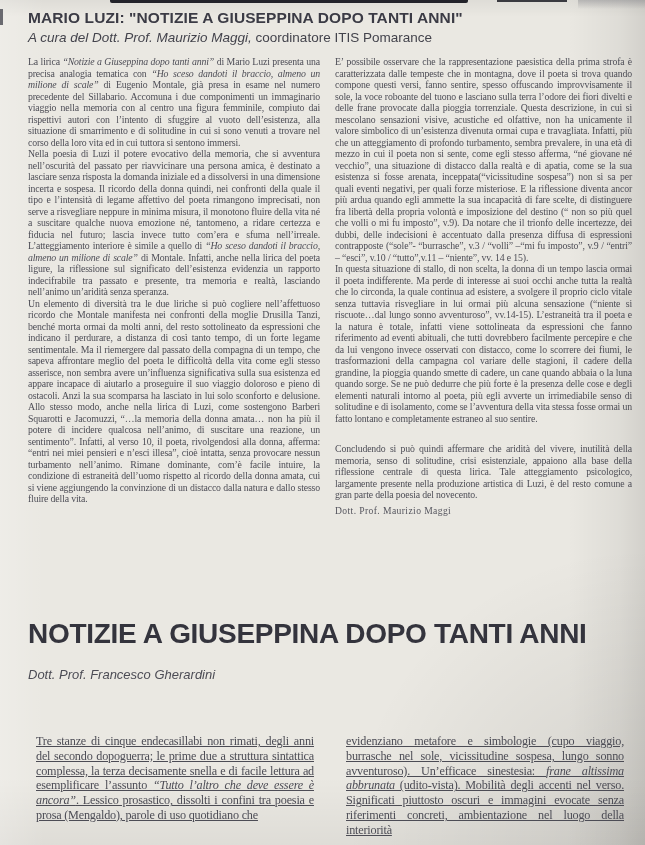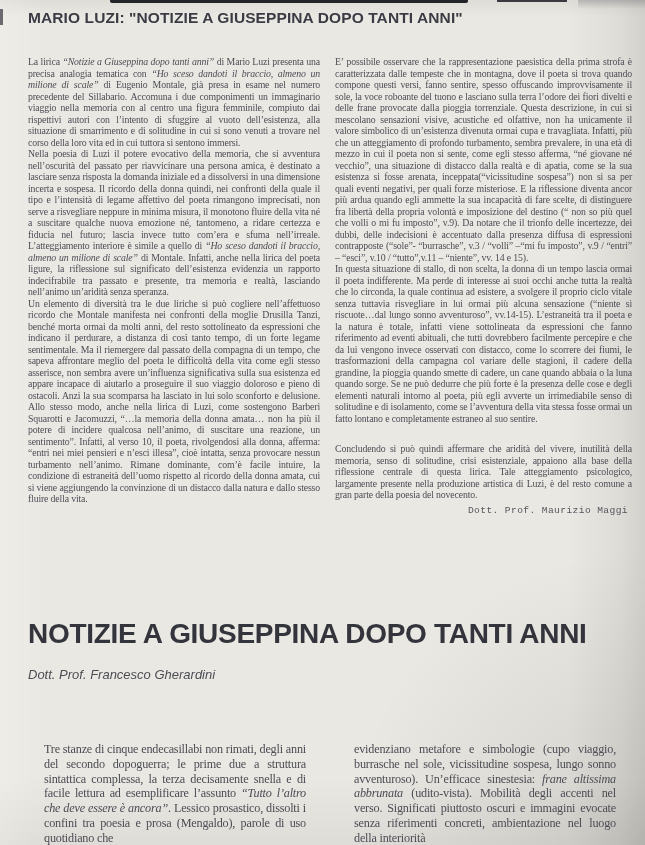--- a/index.html
+++ b/index.html
@@ -33,49 +33,50 @@
   .doc-header .subtitle span { font-style:normal; }
 
   
   .essay { position:absolute; left:28px; top:56px; width:604px; display:flex; gap:15px; }
   .essay .col { text-align:justify; font-size:9.8px; line-height:11.5px; letter-spacing:-0.15px; color:#4d4d56; }
   .essay .col-left  { width:292px; }
   .essay .col-right { width:297px; }
   .essay p { margin:0; }
   .essay p.gap-before { margin-top:19px; }
   .essay i { }
-  .signature { margin-top:4px !important; text-align:right; font-size:9.6px;
-               letter-spacing:0.4px; color:#55555e; padding-right:4px;font-family:Liberation Mono, monospace; }
+  .signature { margin-top:4px !important; text-align:left; font-size:9.6px;
+               letter-spacing:0.4px; color:#55555e; padding-right:4px; }
 
   
   .poem-header { position:absolute; left:28px; top:618px; width:604px;
                  font-family:"Liberation Sans","DejaVu Sans",sans-serif; }
   .poem-header h2 { margin:0; font-size:28px; font-weight:bold; letter-spacing:-0.3px; color:#34343d; white-space:nowrap; }
   .poem-header h3 { margin:6px 0 0 0; font-size:17px; font-weight:bold; color:#3a3a44; }
   .poem-header .commentator { margin:17px 0 0 0; font-size:13px; font-style:italic; color:#4c4c55; }
 
   
   .commentary { position:absolute; left:28px; top:726px; width:604px; display:flex; gap:16px; }
   .commentary .col { width:294px; text-align:justify; font-size:12.2px; line-height:14.8px;
                      letter-spacing:-0.2px; color:#4c4c55; }
-  .commentary p { margin:16px; }
+  .commentary p { margin:8px;text-decoration:underline; }
   .commentary i { font-style:italic; }
 </style>
 </head>
 <body>
 
 <div class="page">
 
   <div class="art art-top-strip"></div>
   <div class="art art-top-strip2"></div>
   <div class="art art-left-mark"></div>
   <div class="art art-tr-smudge"></div>
 
   <header class="doc-header">
     <h1>MARIO LUZI: "NOTIZIE A GIUSEPPINA DOPO TANTI ANNI"</h1>
+    <p class="subtitle"><i>A cura del Dott. Prof. Maurizio Maggi,</i><span> coordinatore ITIS Pomarance</span></p>
   </header>
 
   <section class="essay">
     <div class="col col-left">
       <p><span>La lirica </span><i>“Notizie a Giuseppina dopo tanti anni”</i><span> di Mario Luzi presenta una precisa analogia tematica con </span><i>“Ho sceso dandoti il braccio, almeno un milione di scale”</i><span> di Eugenio Montale, già presa in esame nel numero precedente del Sillabario. Accomuna i due componimenti un immaginario viaggio nella memoria con al centro una figura femminile, compiuto dai rispettivi autori con l’intento di sfuggire al vuoto dell’esistenza, alla situazione di smarrimento e di solitudine in cui si sono venuti a trovare nel corso della loro vita ed in cui tuttora si sentono immersi.</span></p>
       <p><span>Nella poesia di Luzi il potere evocativo della memoria, che si avventura nell’oscurità del passato per riavvicinare una persona amica, è destinato a lasciare senza risposta la domanda iniziale ed a dissolversi in una dimensione incerta e sospesa. Il ricordo della donna quindi, nei confronti della quale il tipo e l’intensità di legame affettivo del poeta rimangono imprecisati, non serve a risvegliare neppure in minima misura, il monotono fluire della vita né a suscitare qualche nuova emozione né, tantomeno, a ridare certezza e fiducia nel futuro; lascia invece tutto com’era e sfuma nell’irreale. L’atteggiamento interiore è simile a quello di </span><i>“Ho sceso dandoti il braccio, almeno un milione di scale”</i><span> di Montale. Infatti, anche nella lirica del poeta ligure, la riflessione sul significato dell’esistenza evidenzia un rapporto indecifrabile tra passato e presente, tra memoria e realtà, lasciando nell’animo un’aridità senza speranza.</span></p>
       <p><span>Un elemento di diversità tra le due liriche si può cogliere nell’affettuoso ricordo che Montale manifesta nei confronti della moglie Drusilla Tanzi, benché morta ormai da molti anni, del resto sottolineato da espressioni che indicano il perdurare, a distanza di così tanto tempo, di un forte legame sentimentale. Ma il riemergere dal passato della compagna di un tempo, che sapeva affrontare meglio del poeta le difficoltà della vita come egli stesso asserisce, non sembra avere un’influenza significativa sulla sua esistenza ed appare incapace di aiutarlo a proseguire il suo viaggio doloroso e pieno di ostacoli. Anzi la sua scomparsa ha lasciato in lui solo sconforto e delusione. Allo stesso modo, anche nella lirica di Luzi, come sostengono Barberi Squarotti e Jacomuzzi, “…la memoria della donna amata… non ha più il potere di incidere qualcosa nell’animo, di suscitare una reazione, un sentimento”. Infatti, al verso 10, il poeta, rivolgendosi alla donna, afferma: “entri nei miei pensieri e n’esci illesa”, cioè intatta, senza provocare nessun turbamento nell’animo. Rimane dominante, com’è facile intuire, la condizione di estraneità dell’uomo rispetto al ricordo della donna amata, cui si viene aggiungendo la convinzione di un distacco dalla natura e dallo stesso fluire della vita.</span></p>
     </div>
     <div class="col col-right">
       <p><span>E’ possibile osservare che la rappresentazione paesistica della prima strofa è caratterizzata dalle tempeste che in montagna, dove il poeta si trova quando compone questi versi, fanno sentire, spesso offuscando improvvisamente il sole, la voce roboante del tuono e lasciano sulla terra l’odore dei fiori divelti e delle frane provocate dalla pioggia torrenziale. Questa descrizione, in cui si mescolano sensazioni visive, acustiche ed olfattive, non ha unicamente il valore simbolico di un’esistenza divenuta ormai cupa e travagliata. Infatti, più che un atteggiamento di profondo turbamento, sembra prevalere, in una età di mezzo in cui il poeta non si sente, come egli stesso afferma, “né giovane né vecchio”, una situazione di distacco dalla realtà e di apatia, come se la sua esistenza si fosse arenata, inceppata(“vicissitudine sospesa”) non si sa per quali eventi negativi, per quali forze misteriose. E la riflessione diventa ancor più ardua quando egli ammette la sua incapacità di fare scelte, di distinguere fra libertà della propria volontà e imposizione del destino (“ non so più quel che volli o mi fu imposto”, v.9). Da notare che il trionfo delle incertezze, dei dubbi, delle indecisioni è accentuato dalla presenza diffusa di espressioni contrapposte (“sole”- “burrasche”, v.3 / “volli” –“mi fu imposto”, v.9 / “entri” – “esci”, v.10 / “tutto”,v.11 – “niente”, vv. 14 e 15).</span></p>

